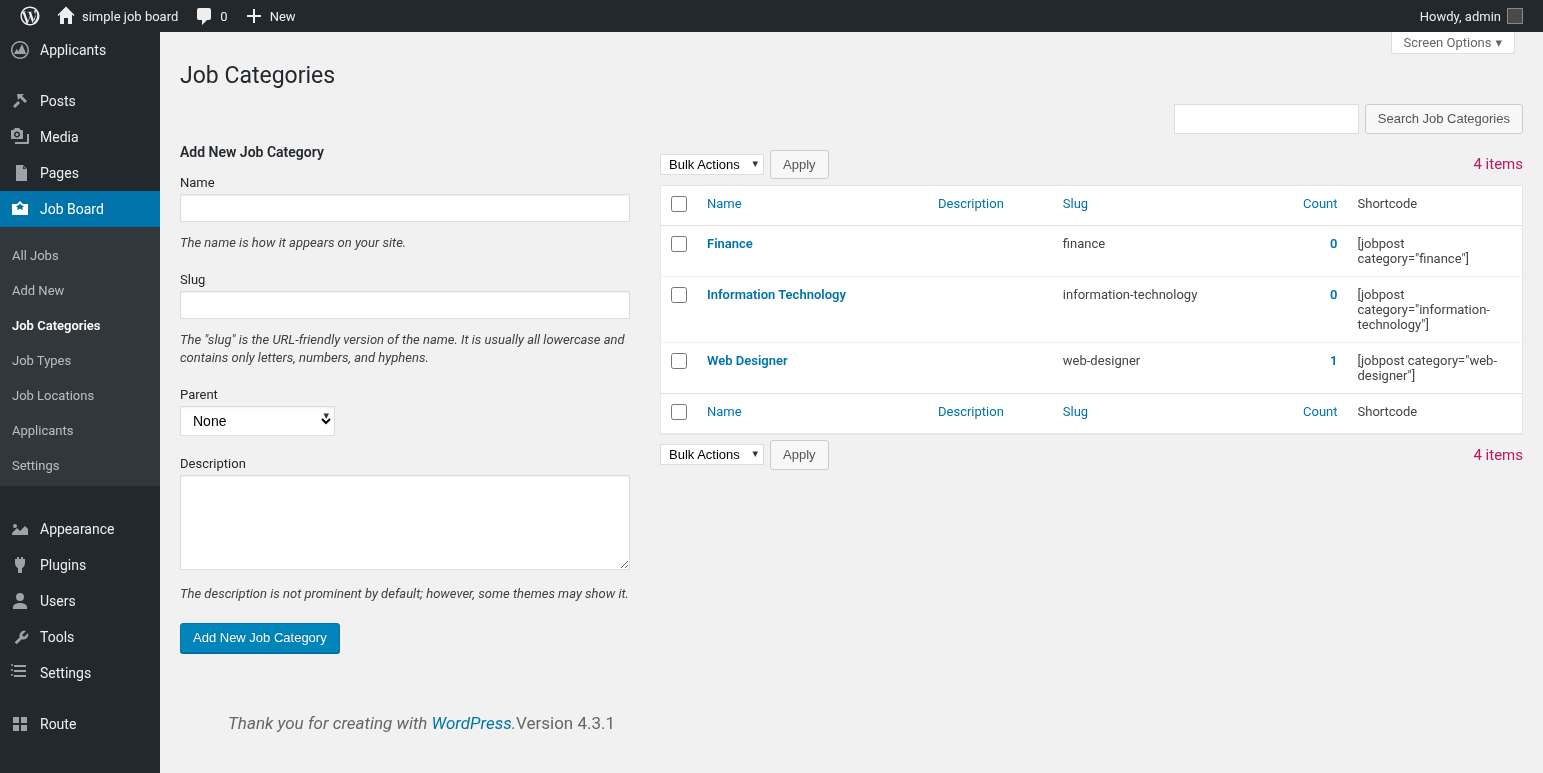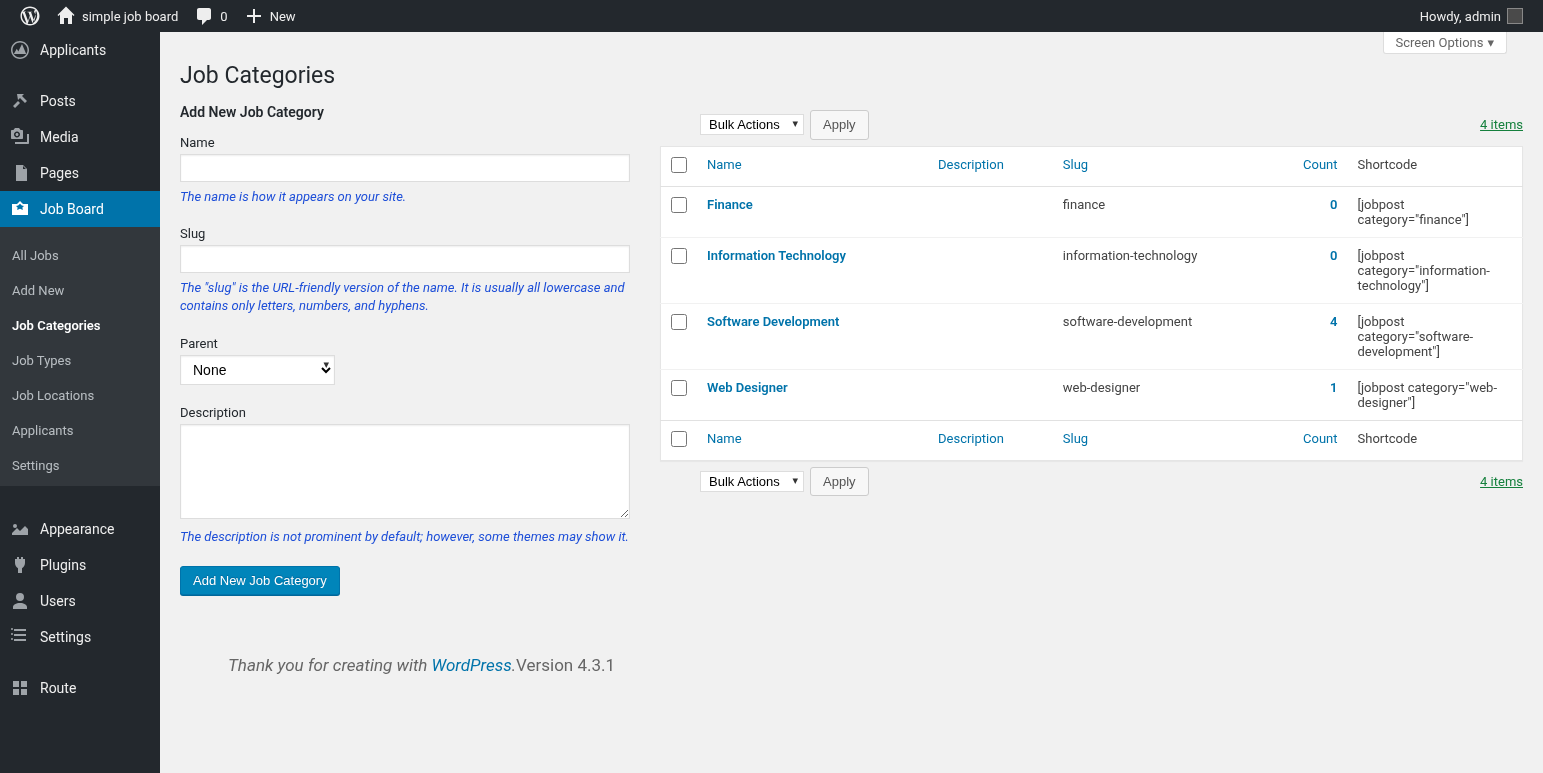--- a/index.html
+++ b/index.html
@@ -20,46 +20,46 @@
 .menu-item.current { background: #0073aa; color: #fff; position: relative; }
 .menu-item.current::after { content: ""; position: absolute; right: -8px; top: 50%; margin-top: -8px; border: 8px solid transparent; border-right-color: #f1f1f1; }
 .menu-icon { width: 20px; height: 20px; display: flex; align-items: center; justify-content: center; font-size: 18px; color: rgba(240,245,250,0.6); }
 .menu-item.current .menu-icon { color: #fff; }
 .submenu { background: #32373c; padding: 7px 0; }
 .submenu-item { padding: 6px 12px; font-size: 13px; color: rgba(240,245,250,0.7); cursor: pointer; margin-top: 8px; }
 .submenu-item.current { color: #fff; font-weight: 600; }
 
 
 .content { margin-left: 160px; padding: 10px 20px 40px 20px; position: relative; min-height: calc(100vh - 32px); }
-.screen-options { position: absolute; top: 0; right: 36px; background: #fff; border: 1px solid #ddd; border-top: none; border-radius: 0 0 3px 3px; padding: 3px 12px; font-size: 13px; color: #666; cursor: pointer; display: flex; align-items: center; gap: 4px; }
+.screen-options { position: absolute; top: 0; right: 28px; background: #fff; border: 1px solid #ddd; border-top: none; border-radius: 0 0 3px 3px; padding: 3px 12px; font-size: 13px; color: #666; cursor: pointer; display: flex; align-items: center; gap: 4px; }
 .page-title { font-size: 23px; font-weight: 400; color: #23282d; margin: 20px 0 15px 0; }
 
 .search-row { display: flex; justify-content: flex-end; gap: 6px; margin-bottom: 10px; }
 .search-row input[type=search] { width: 185px; padding: 5px 8px; border: 1px solid #ddd; background: #fff; }
 .button { background: #f7f7f7; border: 1px solid #ccc; color: #555; padding: 4px 12px; font-size: 13px; border-radius: 3px; cursor: pointer; line-height: 1.5; }
 .button-primary { background: #0085ba; border-color: #0073aa; color: #fff; text-shadow: 0 -1px 1px #006799; box-shadow: 0 1px 0 #006799; }
 
 .cols { display: flex; gap: 30px; }
 .col-left { width: 450px; }
 .col-right { flex: 1; }
 
 .form-title { font-size: 14px; font-weight: 600; margin-bottom: 15px; color: #23282d; }
 .form-field { margin-bottom: 20px; }
 .form-field label { display: block; margin-bottom: 4px; color: #23282d; }
 .form-field input[type=text], .form-field select, .form-field textarea { width: 100%; padding: 5px 8px; border: 1px solid #ddd; background: #fff; font-size: 14px; box-shadow: inset 0 1px 2px rgba(0,0,0,0.07); }
 .form-field select { width: 155px; }
 .form-field textarea { height: 95px; resize: both; }
-.form-field .description { font-style: italic; color: #1d4ed8; font-size: 13px; margin-top: 6px; line-height: 1.4; }
+.form-field .description { font-style: italic; color: #404040; font-size: 13px; margin-top: 12px; line-height: 1.4; }
 
 .tablenav { display: flex; justify-content: space-between; align-items: center; margin: 6px 0; }
 .bulk { display: flex; gap: 6px; align-items: center; }
-.bulk select { padding: 2px 22px 2px 8px; border: 1px solid #ddd; font-size: 13px; background: #fff; appearance: none; margin-left: 40px; }
+.bulk select { padding: 2px 22px 2px 8px; border: 1px solid #ddd; font-size: 13px; background: #fff; appearance: none; }
 .select-wrap { position: relative; display: inline-block; }
 .select-wrap::after { content: "▾"; position: absolute; right: 6px; top: 3px; pointer-events: none; font-size: 11px; color: #333; }
-.displaying-num { color: #15803d; font-size: 13px; text-decoration: underline; }
+.displaying-num { color: #be185d; font-size: 15px; }
 
 table.wp-list { width: 100%; border-collapse: collapse; background: #fff; border: 1px solid #e5e5e5; box-shadow: 0 1px 1px rgba(0,0,0,0.04); }
 table.wp-list th, table.wp-list td { text-align: left; padding: 10px 10px; vertical-align: top; font-size: 13px; }
 table.wp-list thead th, table.wp-list tfoot th { font-weight: 400; border-bottom: 1px solid #e1e1e1; }
 table.wp-list tfoot th { border-top: 1px solid #e1e1e1; border-bottom: none; }
 table.wp-list th a { color: #0073aa; }
 table.wp-list td a { color: #0073aa; font-weight: 600; }
 .col-cb { width: 30px; }
 .col-count { width: 70px; text-align: right; }
 table.wp-list th.col-count, table.wp-list td.col-count { text-align: right; }
@@ -191,20 +191,28 @@
     <span class="menu-icon">
         <svg class="dashicon" viewBox="0 0 20 20">
           <path d="M10 10a4 4 0 100-8 4 4 0 000 8zm0 2c-4 0-7 2-7 4v2h14v-2c0-2-3-4-7-4z"></path>
         </svg>
       </span>
     <span>Users</span>
   </div>
   <div class="menu-item">
     <span class="menu-icon">
         <svg class="dashicon" viewBox="0 0 20 20">
+          <path d="M16 4l-4 4 2 2 4-4c.6 1.7.2 3.7-1.2 5.1-1.4 1.4-3.4 1.8-5.1 1.2l-5 5-2-2 5-5c-.6-1.7-.2-3.7 1.2-5.1C12.3 3.8 14.3 3.4 16 4z"></path>
+        </svg>
+      </span>
+    <span>Tools</span>
+  </div>
+  <div class="menu-item">
+    <span class="menu-icon">
+        <svg class="dashicon" viewBox="0 0 20 20">
           <path d="M4 12h12v2H4zm0-5h12v2H4zm0-5h12v2H4zM2 13a1 1 0 110-2 1 1 0 010 2zm0-5a1 1 0 110-2 1 1 0 010 2zm0-5a1 1 0 110-2 1 1 0 010 2z"></path>
         </svg>
       </span>
     <span>Settings</span>
   </div>
   <div class="menu-sep"></div>
   <div class="menu-item">
     <span class="menu-icon">
         <svg class="dashicon" viewBox="0 0 20 20">
           <path d="M3 3h6v6H3zm8 0h6v6h-6zm-8 8h6v6H3zm8 0h6v6h-6z"></path>
@@ -217,20 +225,24 @@
 </div>
 
 <div class="content">
   <div class="screen-options">
     <span>Screen Options</span>
     <span>▾</span>
   </div>
 
   <h1 class="page-title">Job Categories</h1>
 
+  <div class="search-row">
+    <input type="search" style="">
+    <button class="button">Search Job Categories</button>
+  </div>
 
   <div class="cols">
     <div class="col-left">
       <div class="form-title">Add New Job Category</div>
 
       <div class="form-field">
         <label>Name</label>
         <input type="text" style="">
         <p class="description">The name is how it appears on your site.</p>
       </div>
@@ -293,28 +305,20 @@
             <tr>
               <td class="col-cb"><input type="checkbox" style=""></td>
               <td><a href="#">Information Technology</a></td>
               <td></td>
               <td>information-technology</td>
               <td class="col-count"><a href="#">0</a></td>
               <td class="col-shortcode">[jobpost category="information-technology"]</td>
             </tr>
             <tr>
               <td class="col-cb"><input type="checkbox" style=""></td>
-              <td><a href="#">Software Development</a></td>
-              <td></td>
-              <td>software-development</td>
-              <td class="col-count"><a href="#">4</a></td>
-              <td class="col-shortcode">[jobpost category="software-development"]</td>
-            </tr>
-            <tr>
-              <td class="col-cb"><input type="checkbox" style=""></td>
               <td><a href="#">Web Designer</a></td>
               <td></td>
               <td>web-designer</td>
               <td class="col-count"><a href="#">1</a></td>
               <td class="col-shortcode">[jobpost category="web-designer"]</td>
             </tr>
           </tbody>
         <tfoot>
           <tr>
             <th class="col-cb"><input type="checkbox" style=""></th>

